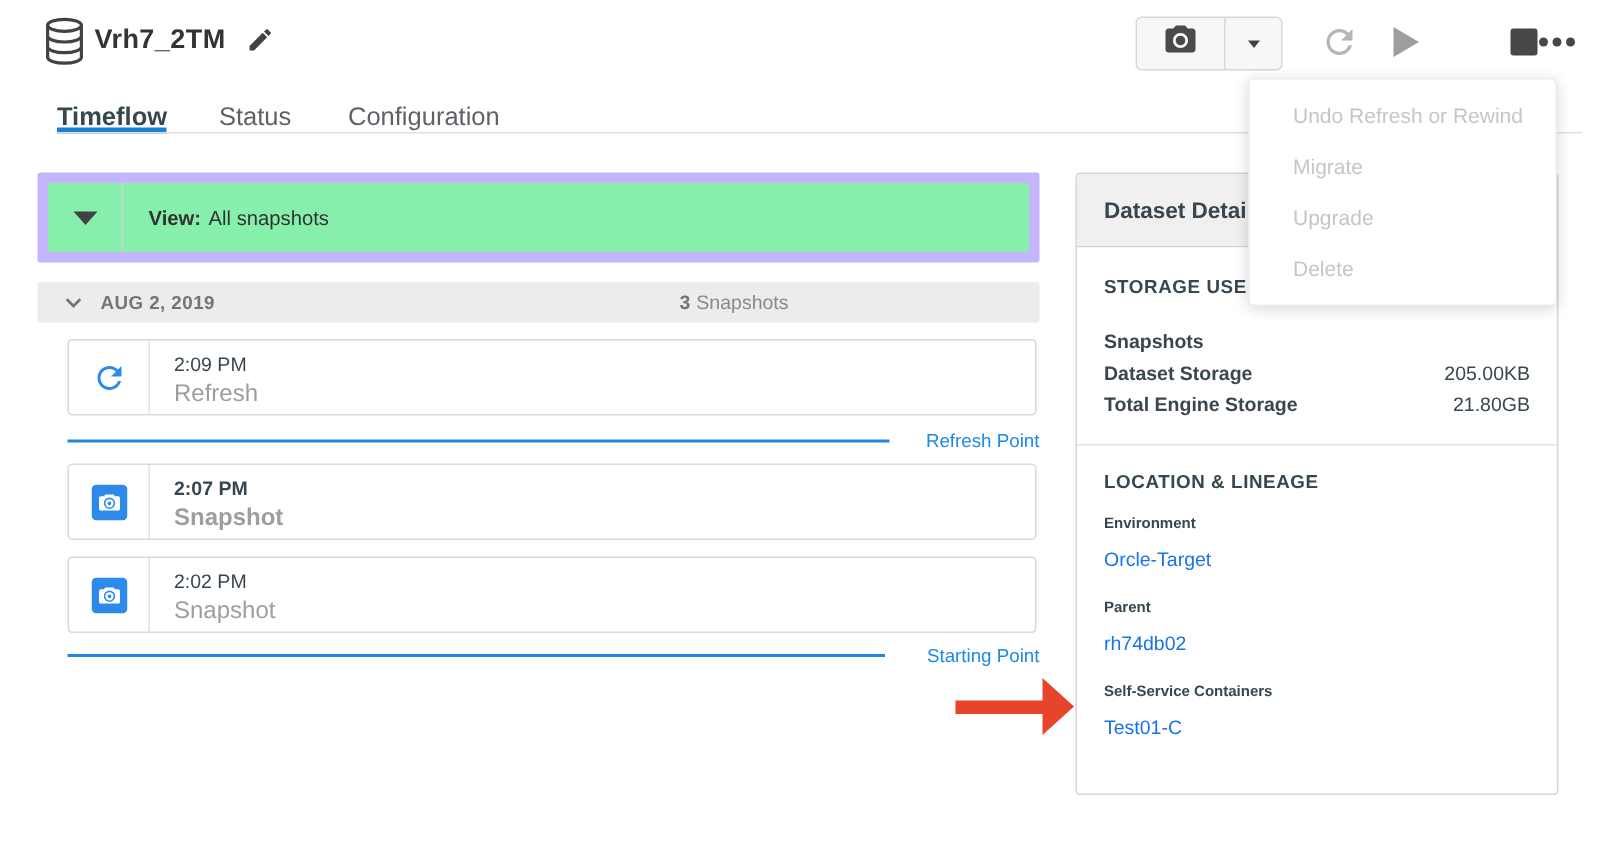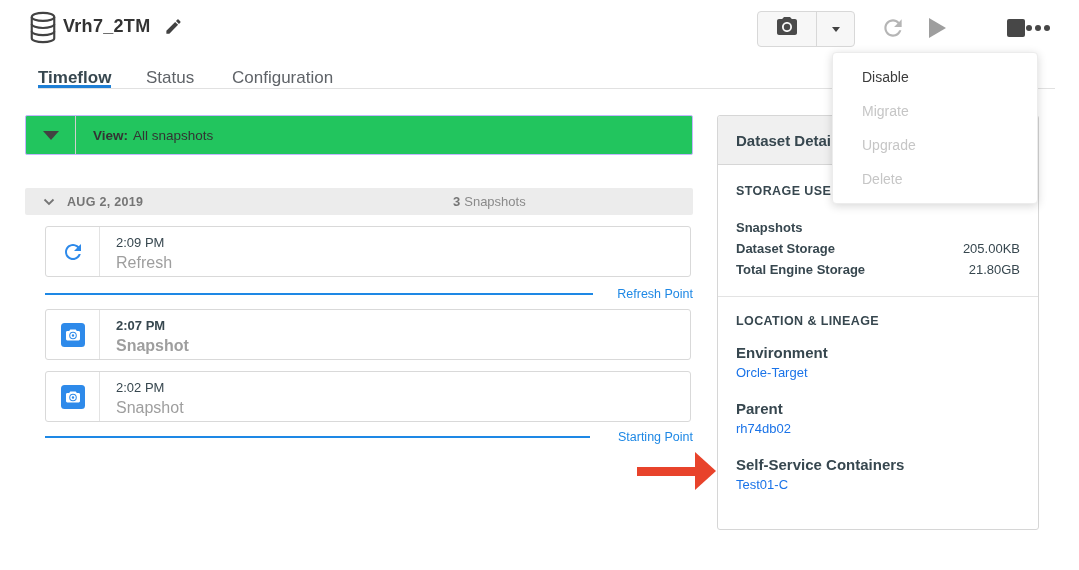--- a/index.html
+++ b/index.html
@@ -33,22 +33,22 @@
   .tb-more { left:1026px; top:25px; display:flex; gap:3px; cursor:pointer; }
   .dot { width:6px; height:6px; border-radius:50%; background:#474747; }
 
   
   .context-menu { left:832px; top:52px; width:206px; background:#fff; border:1px solid #ececec;
     border-radius:4px; box-shadow:0 2px 10px rgba(0,0,0,.16); padding:7px 0; z-index:30; }
   .menu-item { height:34px; line-height:34px; padding-left:29px; font-size:14px; color:#3c3c3c; cursor:pointer; }
   .menu-item.disabled { color:#c6c6c6; cursor:default; }
 
   
-  .view-bar { left:25px; top:115px; width:668px; height:40px; border:1px solid #c4b5fd;
-    border-radius:2px; background:#22c55e; display:flex; cursor:pointer; }
+  .view-bar { left:25px; top:115px; width:668px; height:60px; border:7px solid #c4b5fd;
+    border-radius:2px; background:#86efac; display:flex; cursor:pointer; }
   .view-caret-cell { width:50px; border-right:1px solid #cfcfcf; display:flex; align-items:center; justify-content:center; }
   .tri-down { width:0; height:0; border-left:8px solid transparent; border-right:8px solid transparent; border-top:9px solid #424242; }
   .view-text { display:flex; align-items:center; padding-left:17px; font-size:13.5px; color:#333; }
   .view-label { font-weight:bold; margin-right:5px; }
 
   
   .date-header { left:25px; top:188px; width:668px; height:27px; background:#ececec;
     border-radius:2px; display:flex; align-items:center; cursor:pointer; }
   .date-chevron { margin-left:18px; display:flex; }
   .date-text { margin-left:12px; font-size:12.5px; font-weight:bold; color:#757575; letter-spacing:.3px; }
@@ -83,21 +83,21 @@
   .details-header { height:49px; background:#f0f0f0; border-bottom:1px solid #d6d6d6;
     border-radius:3px 3px 0 0; line-height:49px; padding-left:18px;
     font-size:15px; font-weight:bold; color:#37474f; white-space:nowrap; overflow:hidden; }
   .sec-heading { position:absolute; left:18px; font-size:12.5px; font-weight:bold; color:#37474f; letter-spacing:.4px; }
   .h-storage { top:68px; } .h-location { top:198px; }
   .stat-row { position:absolute; left:18px; right:18px; display:flex; justify-content:space-between;
     font-size:13px; color:#37474f; }
   .stat-row .lbl { font-weight:bold; }
   .row-1 { top:104px; } .row-2 { top:125px; } .row-3 { top:146px;text-align:right; }
   .panel-divider { position:absolute; left:0; right:0; top:180px; height:1px; background:#e3e3e3; }
-  .field-label { position:absolute; left:18px; font-size:15px; font-weight:bold; color:#37474f; }
+  .field-label { position:absolute; left:18px; font-size:10px; font-weight:bold; color:#37474f; }
   .field-link  { position:absolute; left:18px; font-size:13px; color:#1A73E8; cursor:pointer; }
   .f1l { top:228px; } .f1v { top:249px; }
   .f2l { top:284px; } .f2v { top:305px; }
   .f3l { top:340px; } .f3v { top:361px; }
 </style>
 </head>
 <body>
 
 <div class="app">
 
@@ -241,19 +241,19 @@
     <div class="sec-heading h-location">LOCATION &amp; LINEAGE</div>
     <div class="field-label f1l">Environment</div>
     <div class="field-link f1v">Orcle-Target</div>
     <div class="field-label f2l">Parent</div>
     <div class="field-link f2v">rh74db02</div>
     <div class="field-label f3l">Self-Service Containers</div>
     <div class="field-link f3v">Test01-C</div>
   </div>
 
   <div class="abs context-menu">
-    <div class="menu-item">Disable</div>
+    <div class="menu-item disabled">Undo Refresh or Rewind</div>
     <div class="menu-item disabled">Migrate</div>
     <div class="menu-item disabled">Upgrade</div>
     <div class="menu-item disabled">Delete</div>
   </div>
 
 </div>
 
 </body></html>

